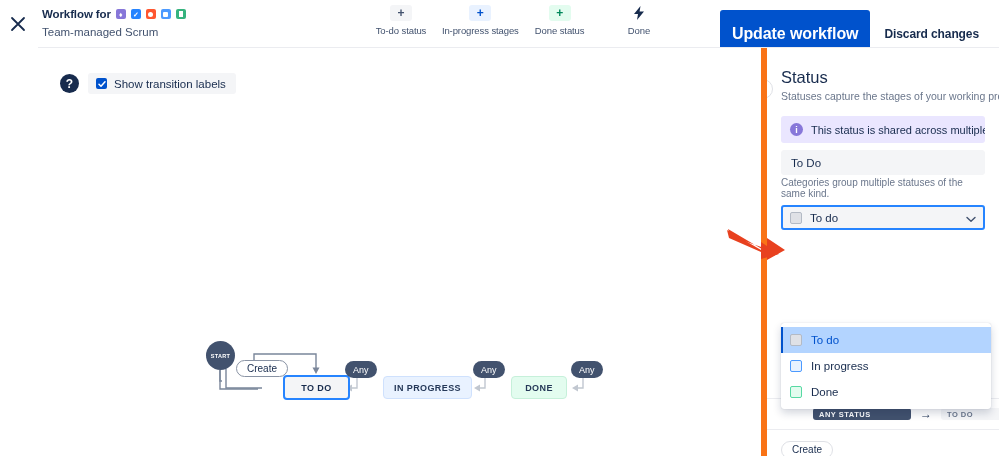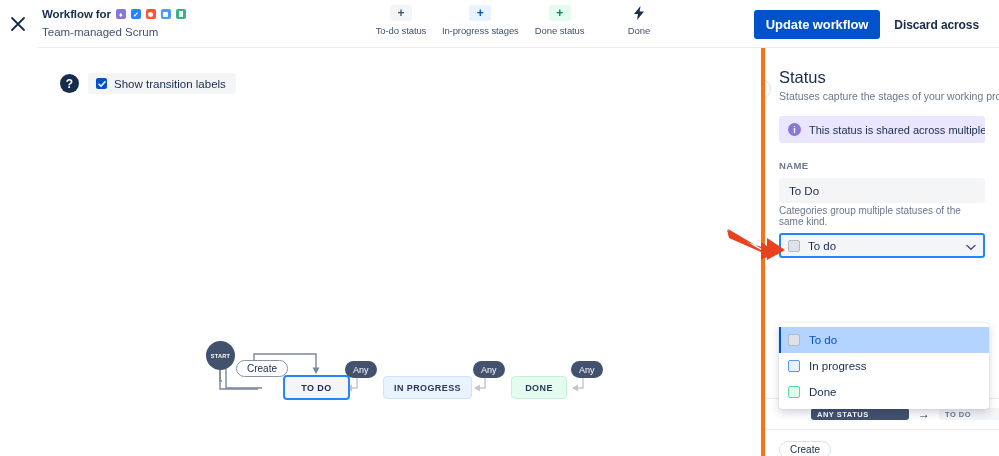--- a/index.html
+++ b/index.html
@@ -71,21 +71,21 @@
   .tool .ico {
     width:22px; height:16px; display:flex; align-items:center; justify-content:center;
   }
 
   #header-actions {
     position:absolute; right:14px; top:10px; display:flex; align-items:center; gap:8px;
   }
   #update-workflow {
     background:#0052cc; color:#fff; border:none; border-radius:3px;
     font-family:"Liberation Sans", sans-serif;
-    font-size:13px; font-weight:bold; padding:7px 12px; cursor:pointer;
+    font-size:16px; font-weight:bold; padding:15px 12px; cursor:pointer;
     letter-spacing:-0.1px;
   }
   #discard-changes {
     background:transparent; border:none; color:#172b4d;
     font-family:"Liberation Sans", sans-serif;
     font-size:12px; font-weight:bold; padding:7px 6px; cursor:pointer;
     letter-spacing:-0.1px;
   }
 
   
@@ -148,21 +148,21 @@
   #create-pill {
     position:absolute; left:236px; top:312px; height:17px; padding:0 10px;
     background:#ffffff; border:1px solid #8993a4; border-radius:9px;
     display:flex; align-items:center; justify-content:center;
     font-size:10px; color:#172b4d; cursor:pointer;
   }
 
   
   #panel {
     position:absolute; right:0; top:48px; width:238px; height:408px;
-    background:#ffffff; border-left:4px solid #f97316;
+    background:#ffffff; border-left:6px solid #f97316;
     overflow:hidden;
   }
   #panel-collapse {
     position:absolute; left:-14px; top:31px; width:20px; height:20px;
     border-radius:50%; background:#ffffff; border:1px solid #dfe1e6;
     display:flex; align-items:center; justify-content:center; cursor:pointer;
     z-index:5;
   }
   #panel-inner { padding:20px 14px 0 14px; }
   #panel-title {
@@ -313,21 +313,21 @@
           <path d="M7.5 0 L1 8 L5 8 L4 14 L11 5.5 L6.6 5.5 Z" fill="#172b4d"></path>
         </svg>
       </div>
       <div class="tlabel">Done</div>
     </div>
 
   </div>
 
   <div id="header-actions">
     <button id="update-workflow">Update workflow</button>
-    <button id="discard-changes">Discard across</button>
+    <button id="discard-changes">Discard changes</button>
   </div>
 
   <div id="header-border"></div>
 </div>
 
 <div id="canvas">
 
   <div id="help-btn">?</div>
 
   <div id="labels-toggle">
@@ -389,21 +389,20 @@
 
   <div id="panel-inner">
     <div id="panel-title">Status</div>
     <div id="panel-sub">Statuses capture the stages of your working process.</div>
 
     <div id="shared-banner">
       <span id="shared-icon">i</span>
       <span id="shared-text">This status is shared across multiple wo</span>
     </div>
 
-    <div class="field-label">NAME</div>
     <div id="name-input">To Do</div>
 
     <div class="field-hint">Categories group multiple statuses of the same kind.</div>
 
     <div id="category-select">
       <span class="swatch sw-todo"></span>
       <span id="category-value">To do</span>
       <span id="category-chevron">
         <svg width="10" height="7" viewBox="0 0 10 7" aria-hidden="true">
           <path d="M1 1.5 L5 5.3 L9 1.5" stroke="#42526e" stroke-width="1.4" fill="none" stroke-linecap="round" stroke-linejoin="round"></path>

